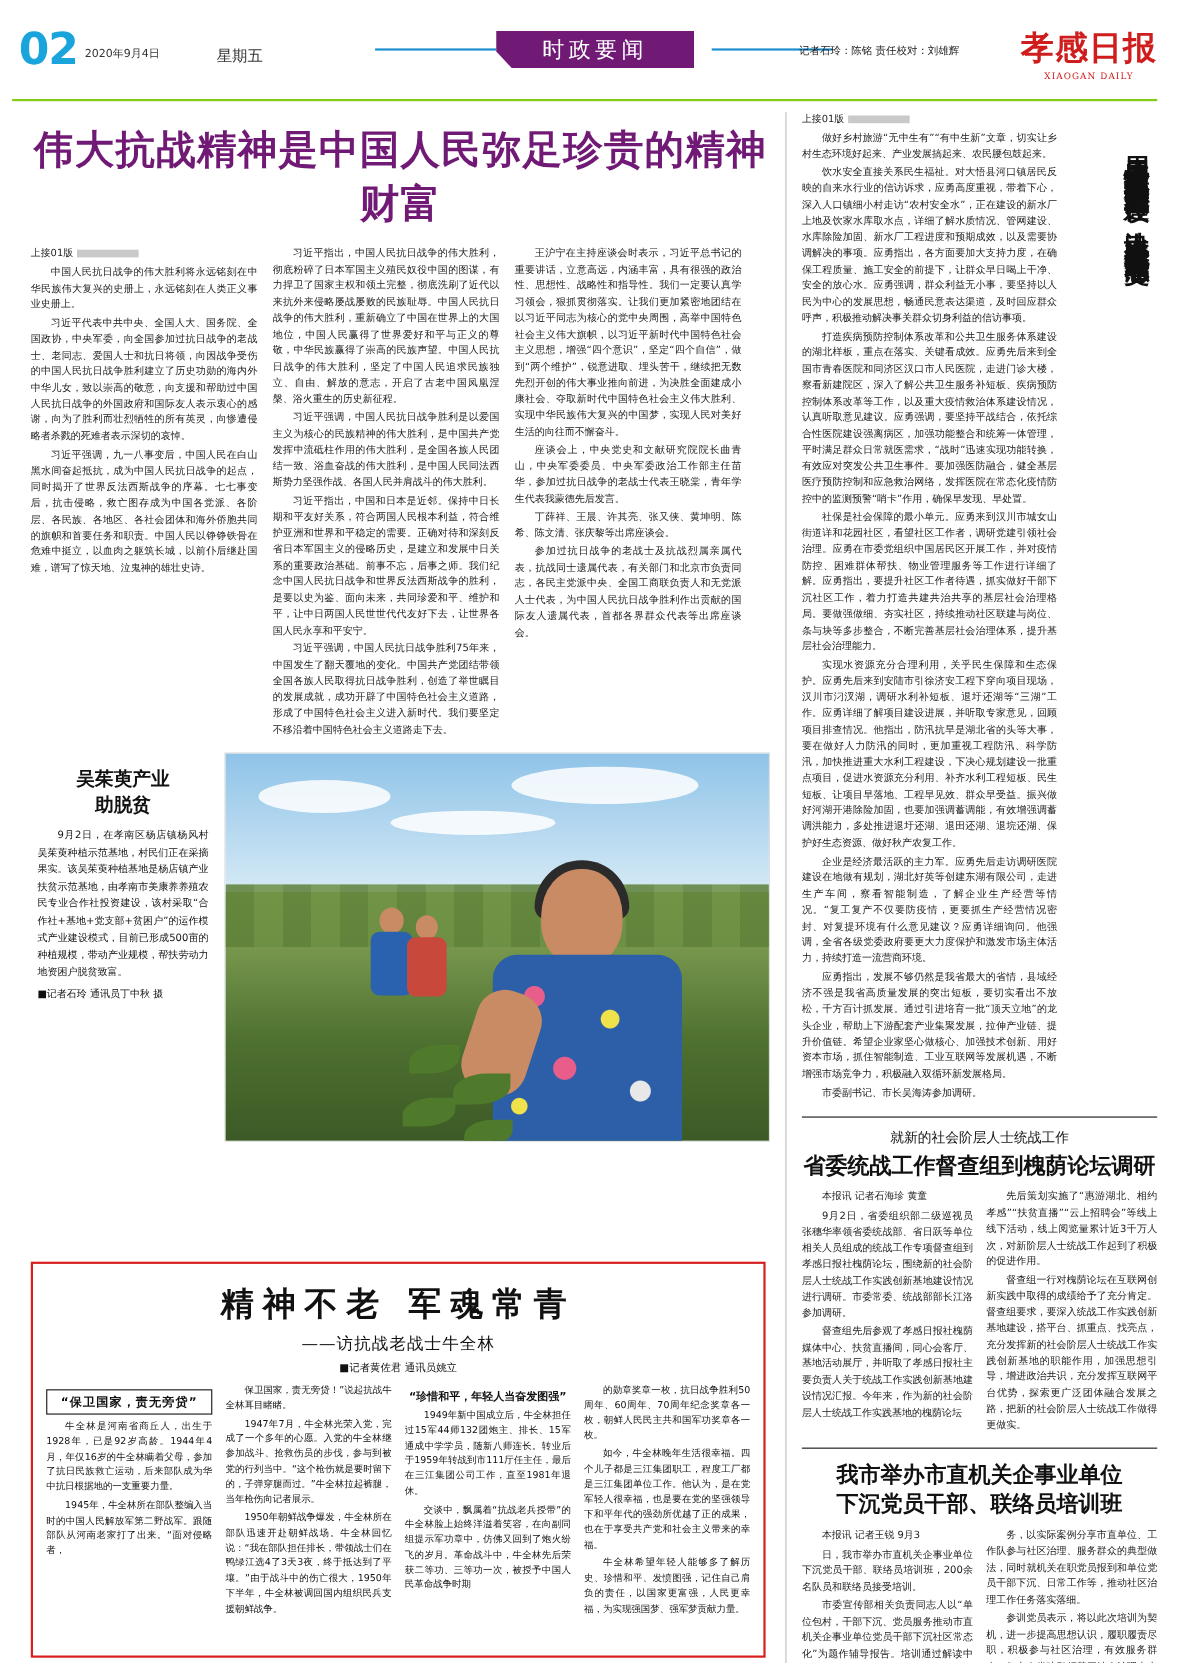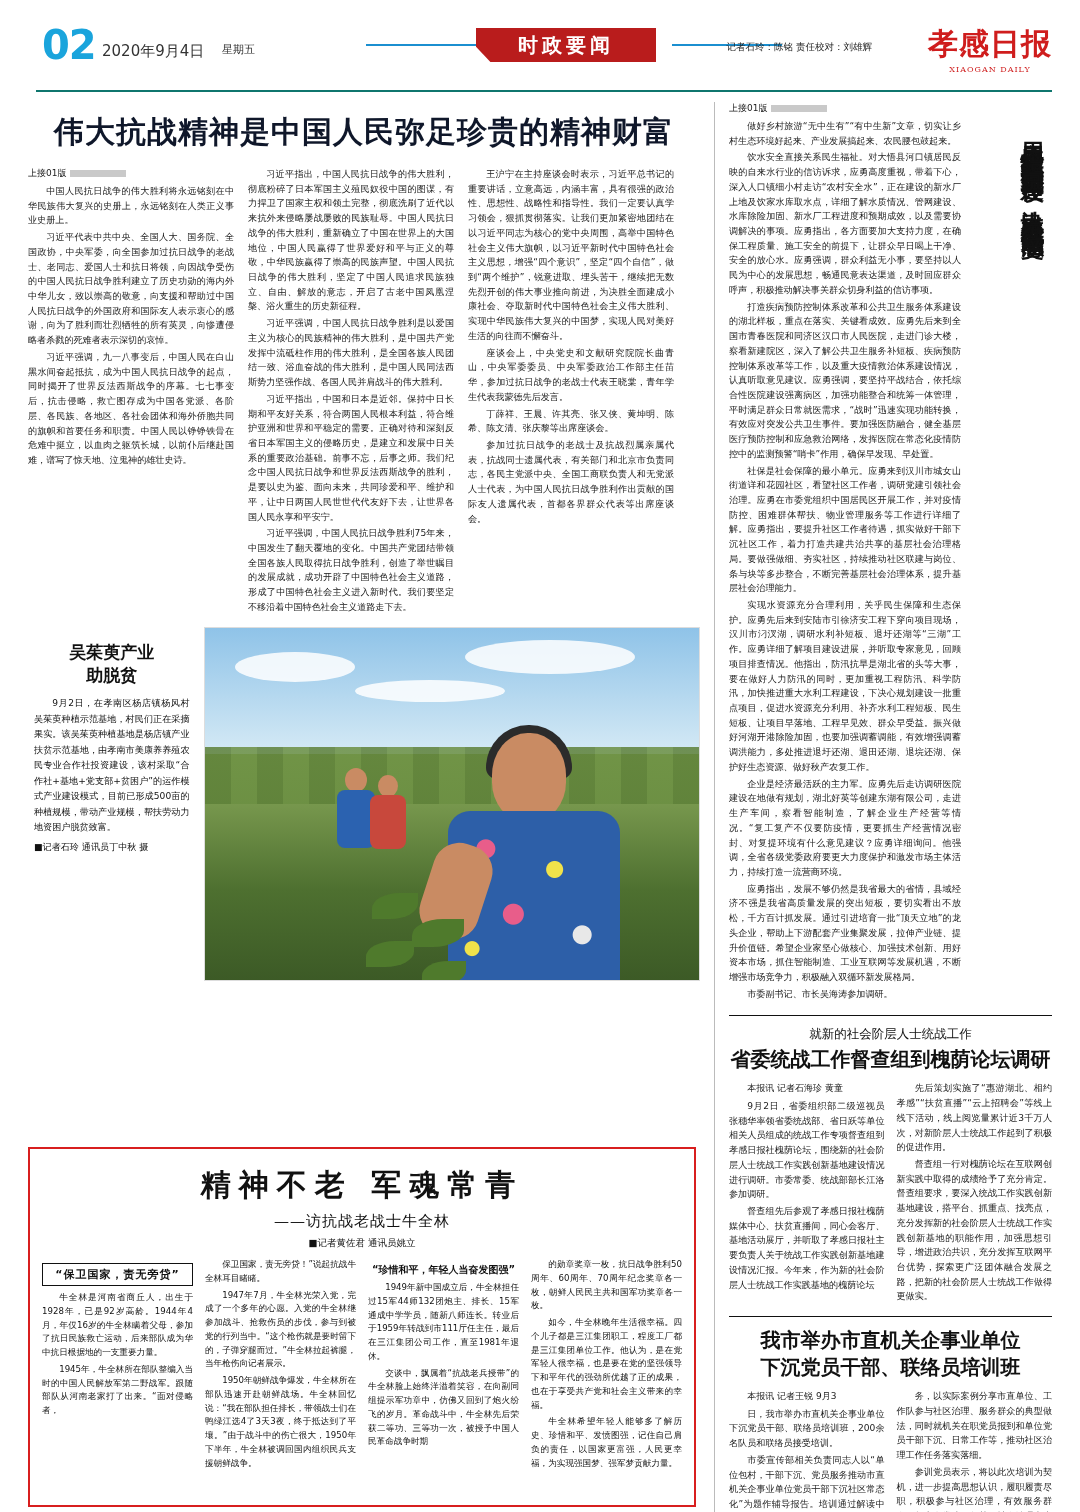--- a/index.html
+++ b/index.html
@@ -1,39 +1,39 @@
 <!DOCTYPE html>
 <html><head>
 <meta charset="utf-8">
 <style>
   html,body{margin:0;padding:0;background:#fff;}
   body{width:1080px;height:1512px;font-family:"DejaVu Sans","Liberation Sans",sans-serif;color:#111;position:relative;overflow:hidden;}
   .page{position:relative;width:1080px;height:1512px;box-sizing:border-box;padding:0;}
 
   
-  .masthead{position:relative;height:74px;border-bottom:2px solid #0f766e;margin:16px 28px 0 36px;}
+  .masthead{position:relative;height:74px;border-bottom:2px solid #84cc16;margin:16px 28px 0 11px;}
   .pagenum{position:absolute;left:6px;top:6px;font-size:40px;font-weight:bold;color:#1aa4dc;letter-spacing:-1px;font-family:"DejaVu Sans",sans-serif;}
-  .mdate{position:absolute;left:66px;top:26px;font-size:15px;color:#333;}
-  .mweek{position:absolute;left:186px;top:26px;font-size:11px;color:#333;}
-  .ribbon{position:absolute;left:440px;top:12px;width:180px;height:34px;background:#b91c1c;color:#fff;font-size:20px;font-weight:bold;letter-spacing:4px;display:flex;align-items:center;justify-content:center;
+  .mdate{position:absolute;left:66px;top:26px;font-size:10px;color:#333;}
+  .mweek{position:absolute;left:186px;top:26px;font-size:14px;color:#333;}
+  .ribbon{position:absolute;left:440px;top:12px;width:180px;height:34px;background:#701a75;color:#fff;font-size:20px;font-weight:normal;letter-spacing:4px;display:flex;align-items:center;justify-content:center;
     clip-path:polygon(0 0,100% 0,100% 100%,8% 100%,0 55%);}
   .ribbon:after{content:"";position:absolute;right:-14px;top:0;width:0;height:0;border-top:17px solid transparent;border-bottom:17px solid transparent;border-left:14px solid #1b8fd0;}
   .ribbon-line-l{position:absolute;left:330px;top:28px;width:110px;height:2px;background:#1b8fd0;}
   .ribbon-line-r{position:absolute;left:636px;top:28px;width:110px;height:2px;background:#1b8fd0;}
   .editors{position:absolute;right:180px;top:24px;font-size:9.5px;color:#222;text-align:right;line-height:1.5;}
   .logo{position:absolute;right:0;top:8px;font-size:30px;font-weight:bold;color:#cf1d1d;letter-spacing:1px;font-family:"DejaVu Serif","Liberation Serif",serif;}
   .logo .sub{display:block;font-size:8px;color:#cf1d1d;letter-spacing:1px;text-align:center;font-weight:normal;}
 
   
   .content{position:relative;margin:10px 28px 0 28px;}
   .cols{display:flex;gap:0;}
   .left-zone{width:672px;}
   .right-zone{width:330px;padding-left:14px;border-left:1px solid #bbb;margin-left:14px;}
 
-  .headline{font-family:"DejaVu Serif","Liberation Serif",serif;font-size:30px;font-weight:bold;text-align:center;letter-spacing:1px;margin:10px 0 14px 0;color:#0f172a;}
+  .headline{font-family:"DejaVu Serif","Liberation Serif",serif;font-size:36px;font-weight:bold;text-align:center;letter-spacing:1px;margin:10px 0 14px 0;color:#701a75;}
 
   .jump{font-size:9px;color:#222;margin-bottom:4px;}
   .jump .bar{display:inline-block;width:56px;height:7px;background:#c9c9c9;margin-left:4px;vertical-align:middle;}
 
   .art3{display:flex;gap:14px;}
   .art3 .c{width:206px;}
   .body-text{font-size:9.1px;line-height:1.62;text-align:justify;color:#1a1a1a;text-indent:2em;}
   .body-text p{margin:0 0 2px 0;}
 
   

